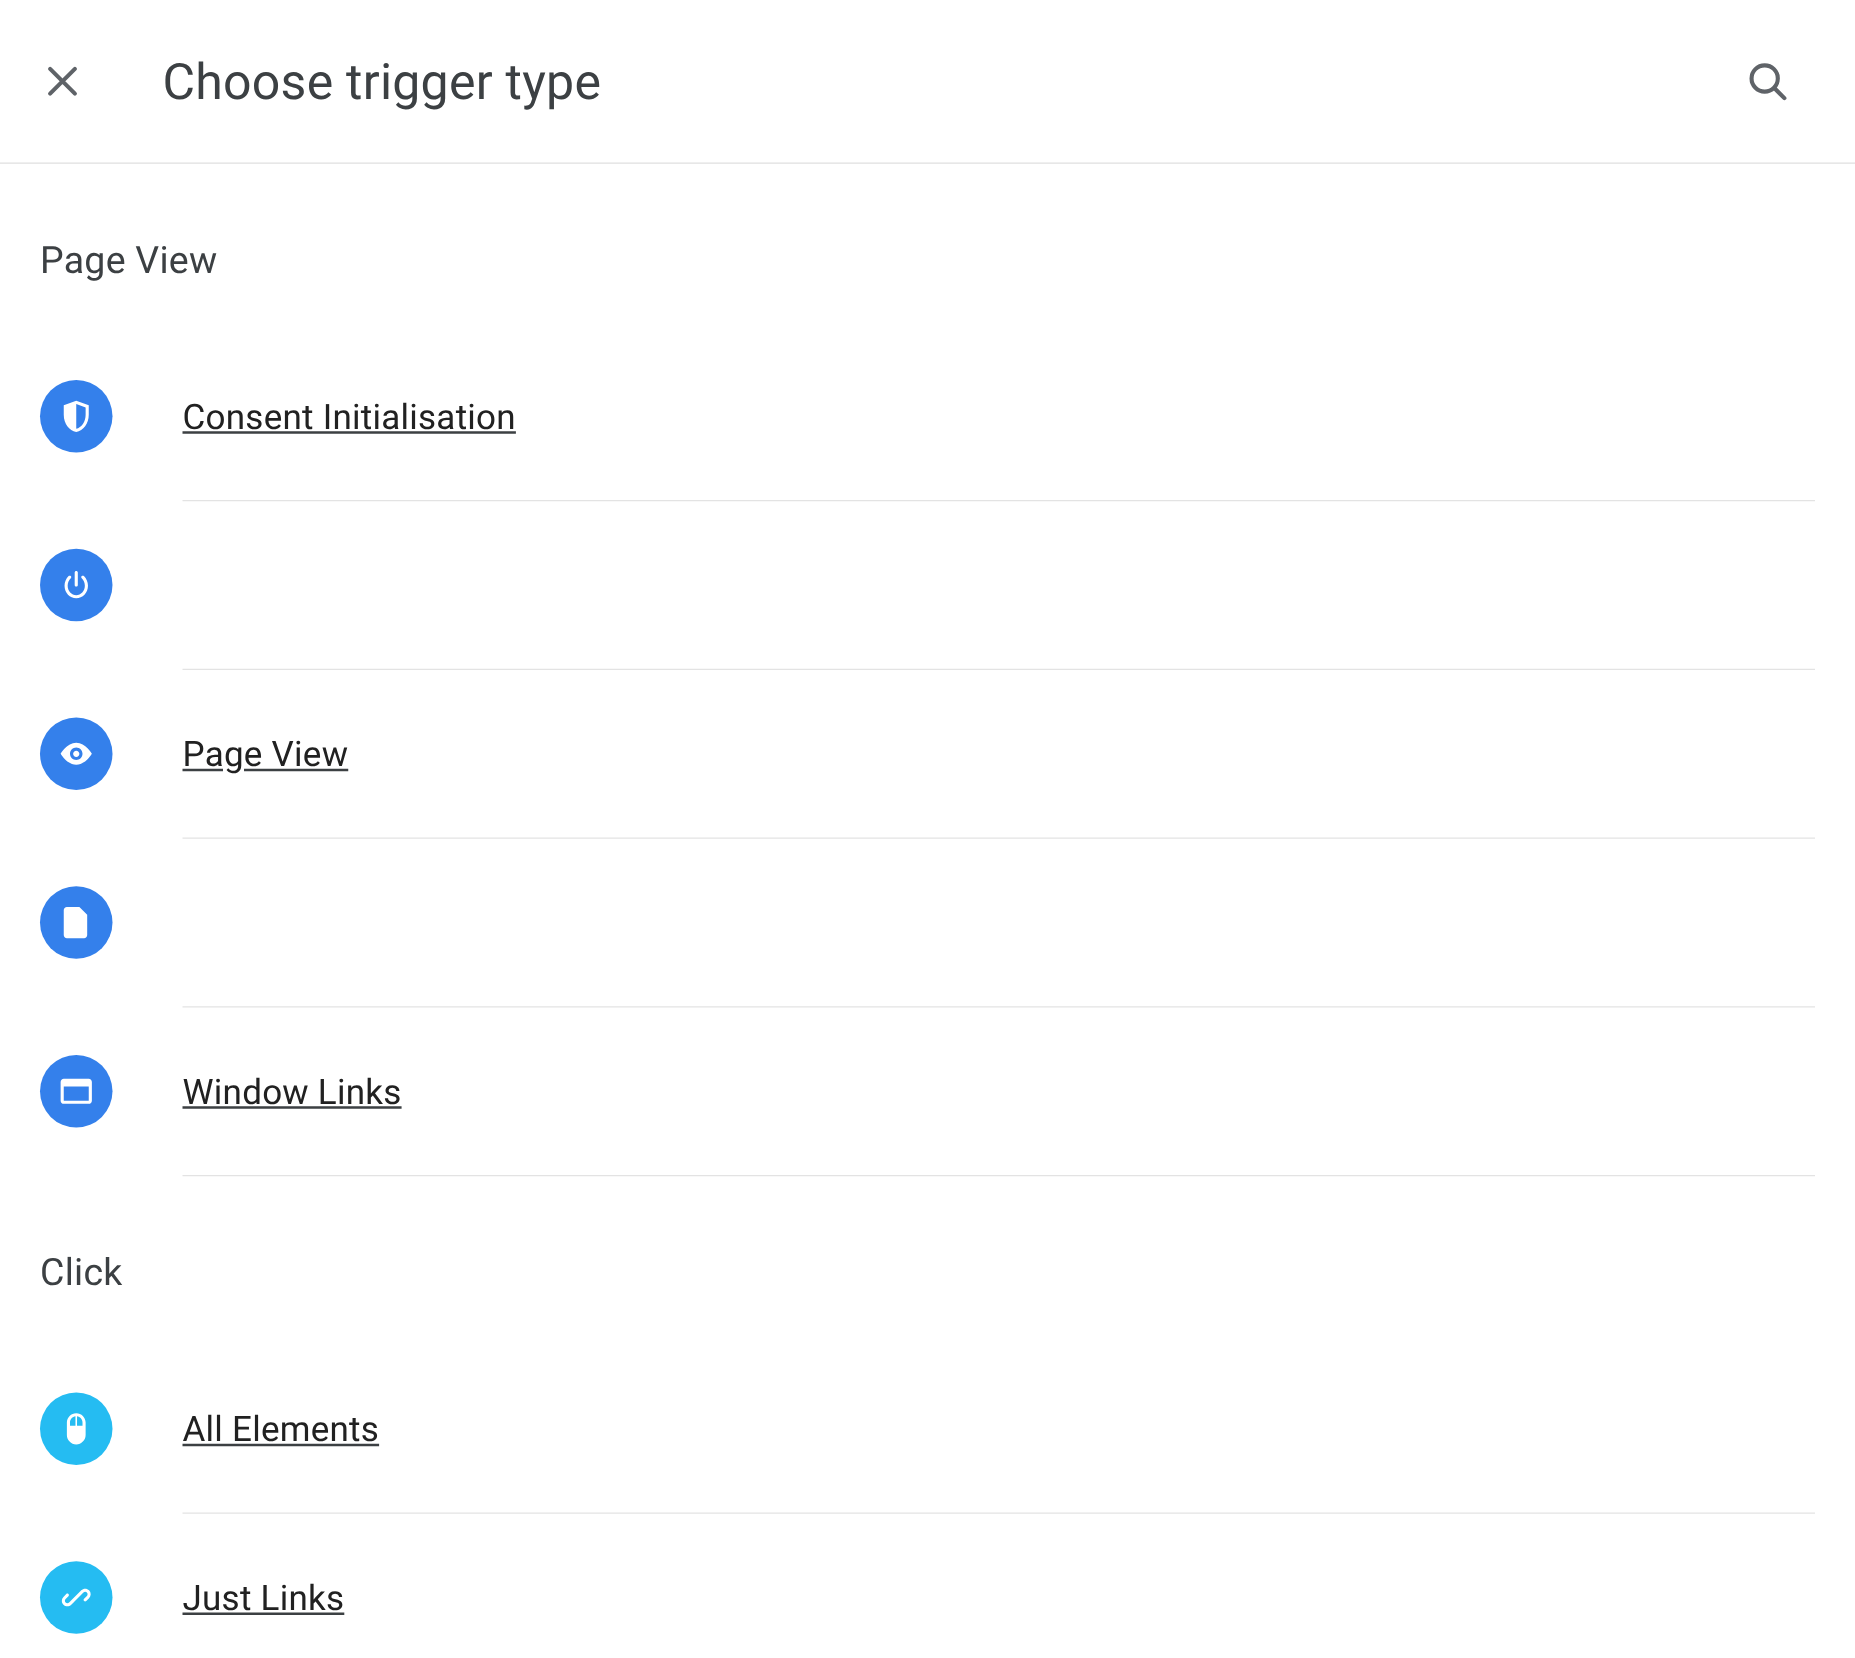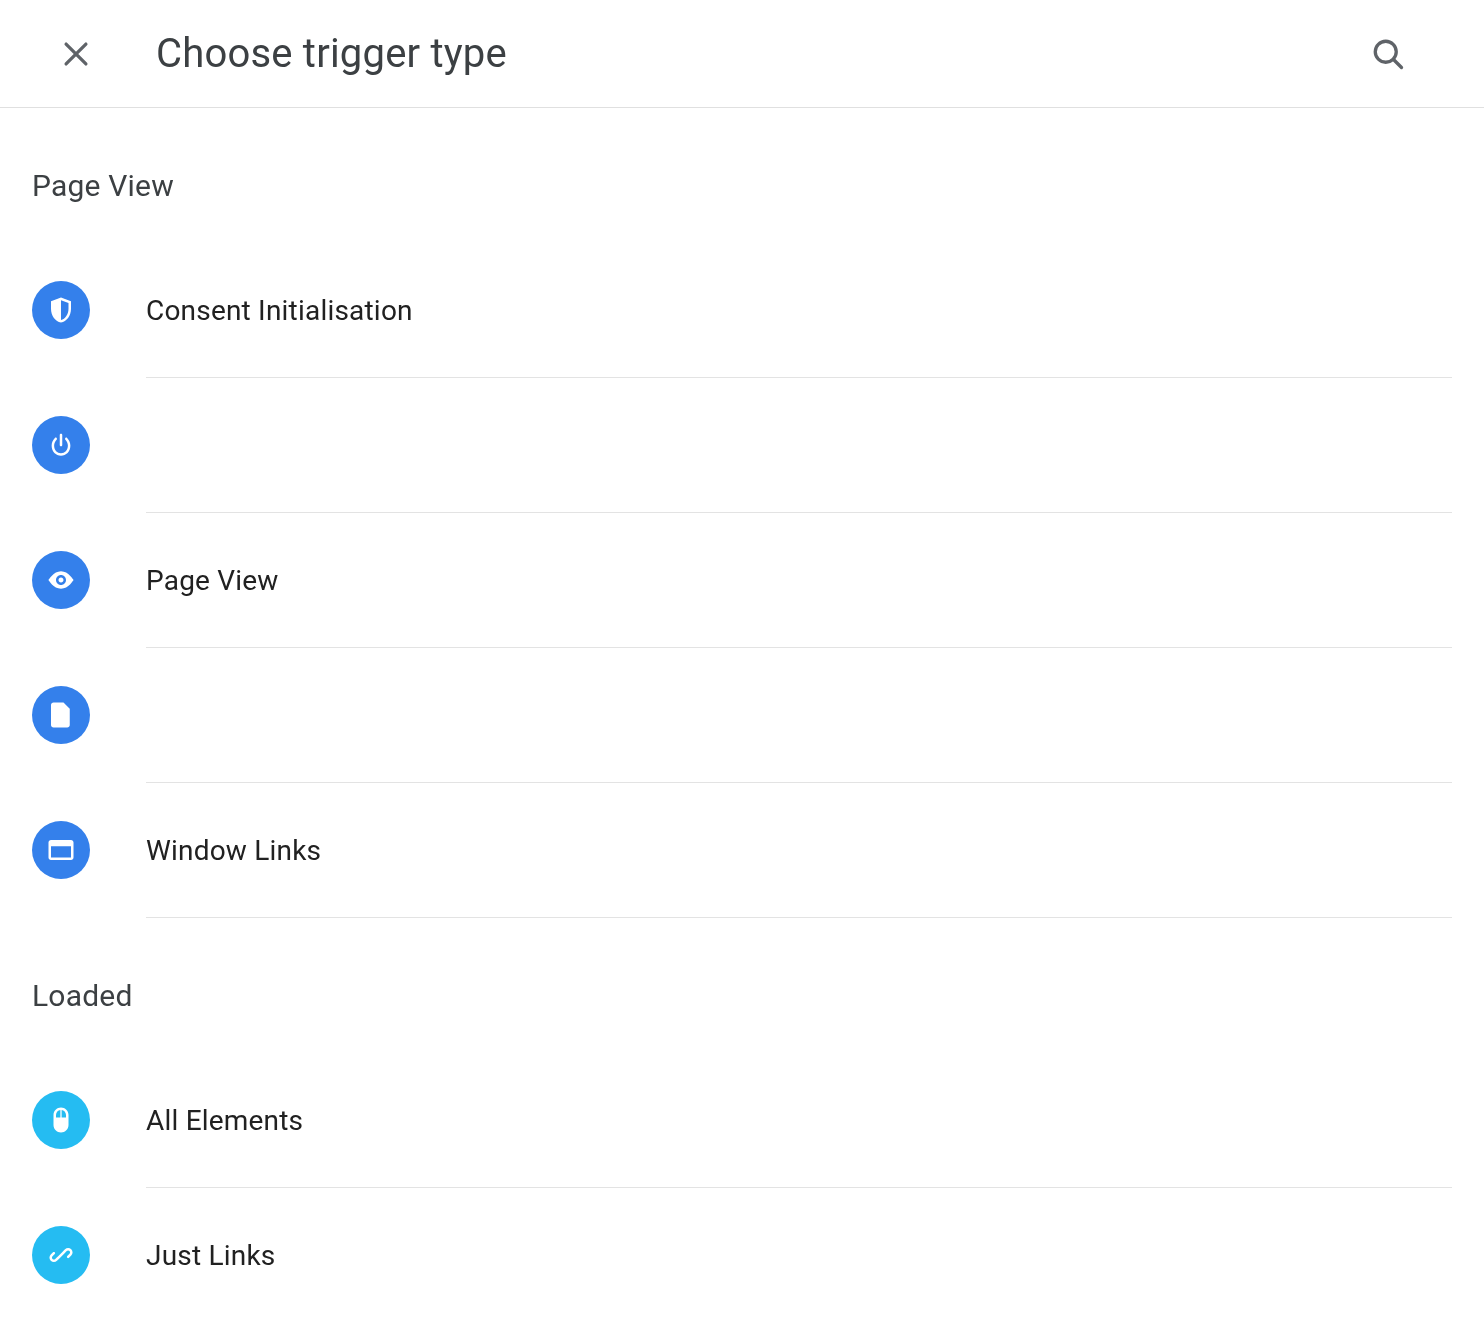--- a/index.html
+++ b/index.html
@@ -10,22 +10,22 @@
     body {
       font-family: 'Google Sans', 'Roboto', Arial, sans-serif;
       background: #ffffff;
       width: 1484px;
       height: 1326px;
       color: #3c4043;
     }
     .header {
       display: flex;
       align-items: center;
-      height: 108px;
-      padding: 0 52px;
+      height: 131px;
+      padding: 0 26px;
       border-bottom: 1px solid #e0e0e0;
     }
     .close-btn {
       width: 48px;
       height: 48px;
       display: flex;
       align-items: center;
       justify-content: center;
       cursor: pointer;
       color: #5f6368;
@@ -65,20 +65,21 @@
       color: #3c4043;
       margin-top: 60px;
       margin-bottom: 40px;
       letter-spacing: 0.2px;
     }
     .trigger-item {
       display: flex;
       align-items: center;
       height: 134px;
       cursor: pointer;
+      text-decoration: underline;
     }
     .trigger-icon {
       width: 58px;
       height: 58px;
       border-radius: 50%;
       display: flex;
       align-items: center;
       justify-content: center;
       margin-right: 56px;
       flex-shrink: 0;
@@ -170,21 +171,21 @@
   <div class="trigger-item">
     <div class="trigger-icon icon-blue">
       <svg viewBox="0 0 24 24">
           <path d="M4 4 H20 C21.1 4 22 4.9 22 6 V18 C22 19.1 21.1 20 20 20 H4 C2.9 20 2 19.1 2 18 V6 C2 4.9 2.9 4 4 4 Z M4 9 V18 H20 V9 Z"></path>
         </svg>
     </div>
     <div class="trigger-label">Window Links</div>
   </div>
   <div class="item-divider"></div>
 
-  <div class="section-heading">Loaded</div>
+  <div class="section-heading">Click</div>
 
   <div class="trigger-item">
     <div class="trigger-icon icon-cyan">
       <svg viewBox="0 0 24 24">
           <path d="M12 2 C8.7 2 6 4.7 6 8 V16 C6 19.3 8.7 22 12 22 C15.3 22 18 19.3 18 16 V8 C18 4.7 15.3 2 12 2 Z M8 8 C8 5.9 9.6 4.2 11.5 4 V10 H8 Z M12.5 4 C14.4 4.2 16 5.9 16 8 V10 H12.5 Z"></path>
         </svg>
     </div>
     <div class="trigger-label">All Elements</div>
   </div>
   <div class="item-divider"></div>

